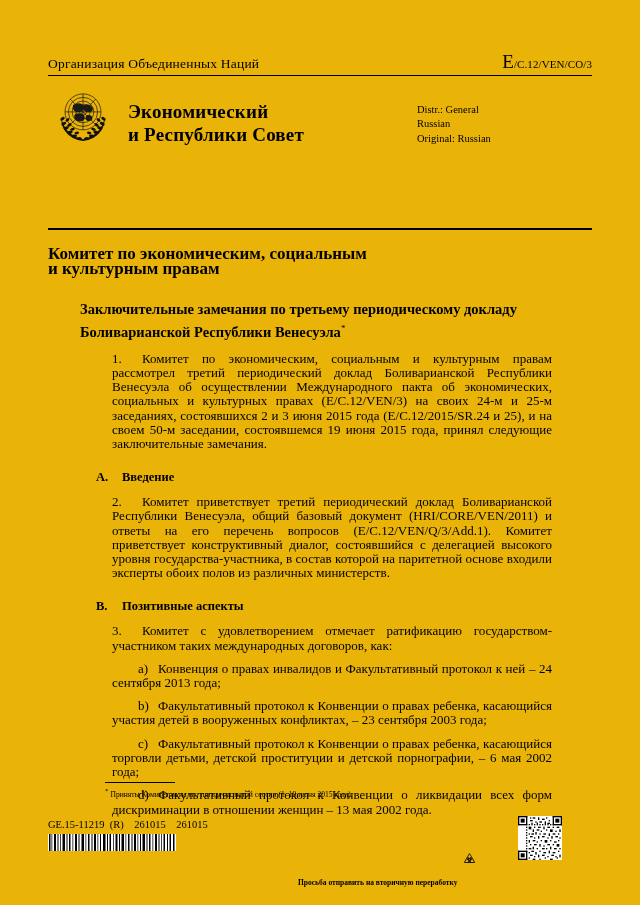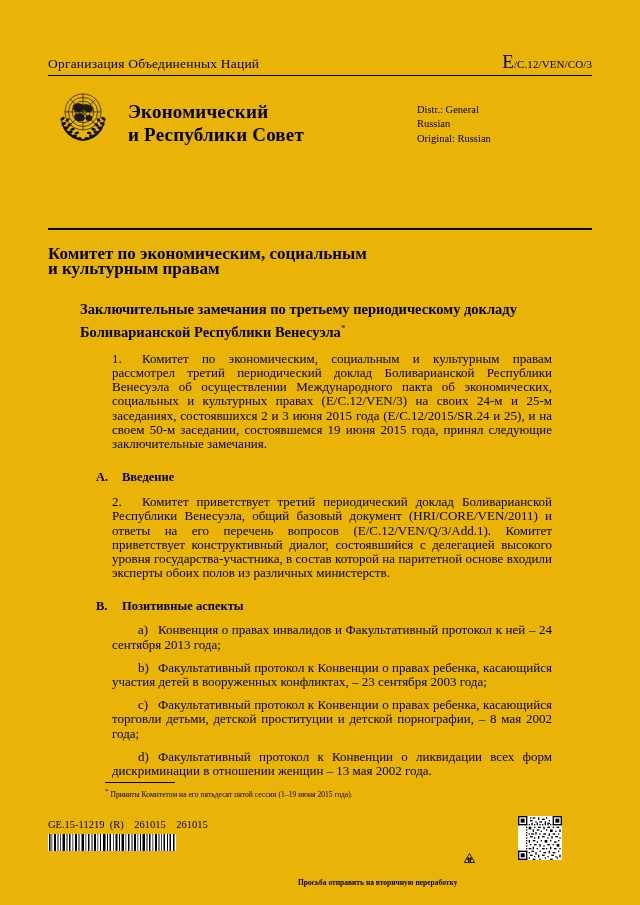--- a/index.html
+++ b/index.html
@@ -313,26 +313,27 @@
       <span>Введение</span>
     </h2>
 
     <p class="para"><span class="num">2.</span><span>Комитет приветствует третий периодический доклад Боливарианской Республики Венесуэла, общий базовый документ (HRI/CORE/VEN/2011) и ответы на его перечень вопросов (E/C.12/VEN/Q/3/Add.1). Комитет приветствует конструктивный диалог, состоявшийся с делегацией высокого уровня государства-участника, в состав которой на паритетной основе входили эксперты обоих полов из различных министерств.</span></p>
 
     <h2 class="section">
       <span class="letter">B.</span>
       <span>Позитивные аспекты</span>
     </h2>
 
+    <p class="para"><span class="num">3.</span><span>Комитет с удовлетворением отмечает ратификацию государством-участником таких международных договоров, как:</span></p>
 
     <p class="para sub"><span class="num">a)</span><span>Конвенция о правах инвалидов и Факультативный протокол к ней – 24 сентября 2013 года;</span></p>
 
     <p class="para sub"><span class="num">b)</span><span>Факультативный протокол к Конвенции о правах ребенка, касающийся участия детей в вооруженных конфликтах, – 23 сентября 2003 года;</span></p>
 
-    <p class="para sub"><span class="num">c)</span><span>Факультативный протокол к Конвенции о правах ребенка, касающийся торговли детьми, детской проституции и детской порнографии, – 8 мая 2002 года;</span></p>
+    <p class="para sub"><span class="num">c)</span><span>Факультативный протокол к Конвенции о правах ребенка, касающийся торговли детьми, детской проституции и детской порнографии, – 6 мая 2002 года;</span></p>
 
     <p class="para sub"><span class="num">d)</span><span>Факультативный протокол к Конвенции о ликвидации всех форм дискриминации в отношении женщин – 13 мая 2002 года.</span></p>
   </div>
 
   <div class="footnote-wrap">
     <div class="footnote-rule"></div>
     <div class="footnote"><sup>*</sup><span> Приняты Комитетом на его пятьдесят пятой сессии (1–19 июня 2015 года).</span></div>
   </div>
 
   <div class="footer">

